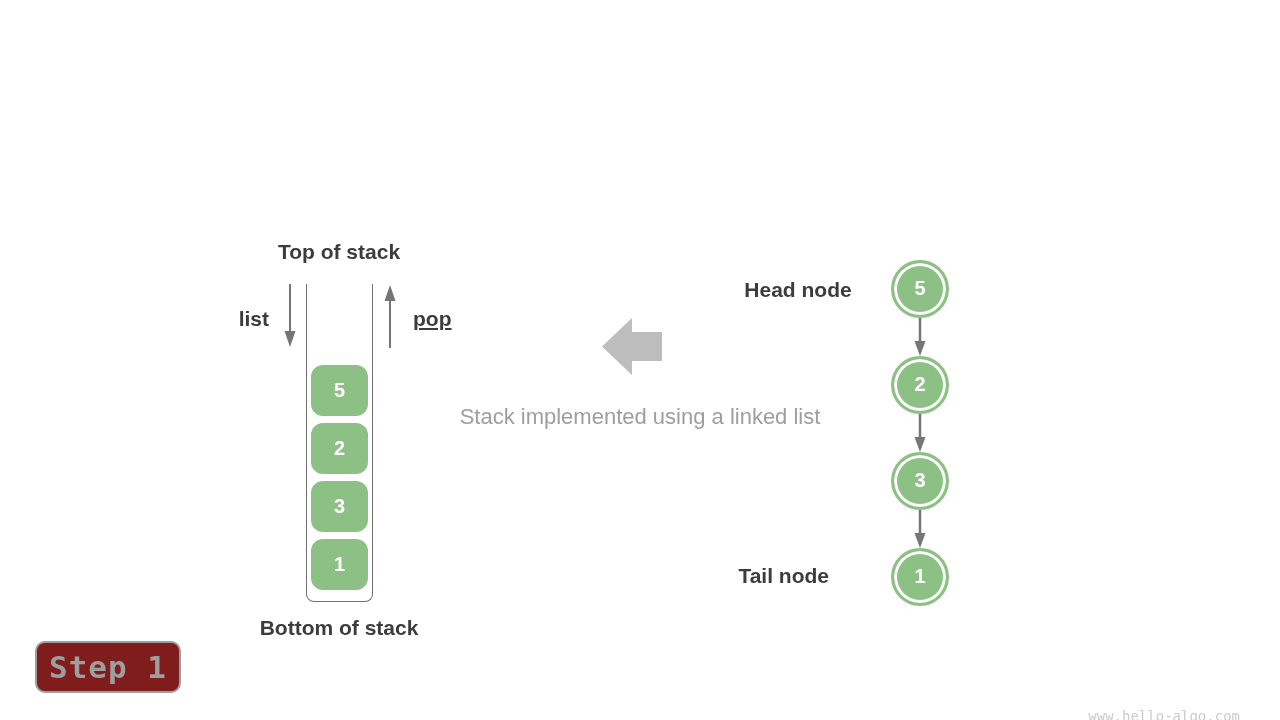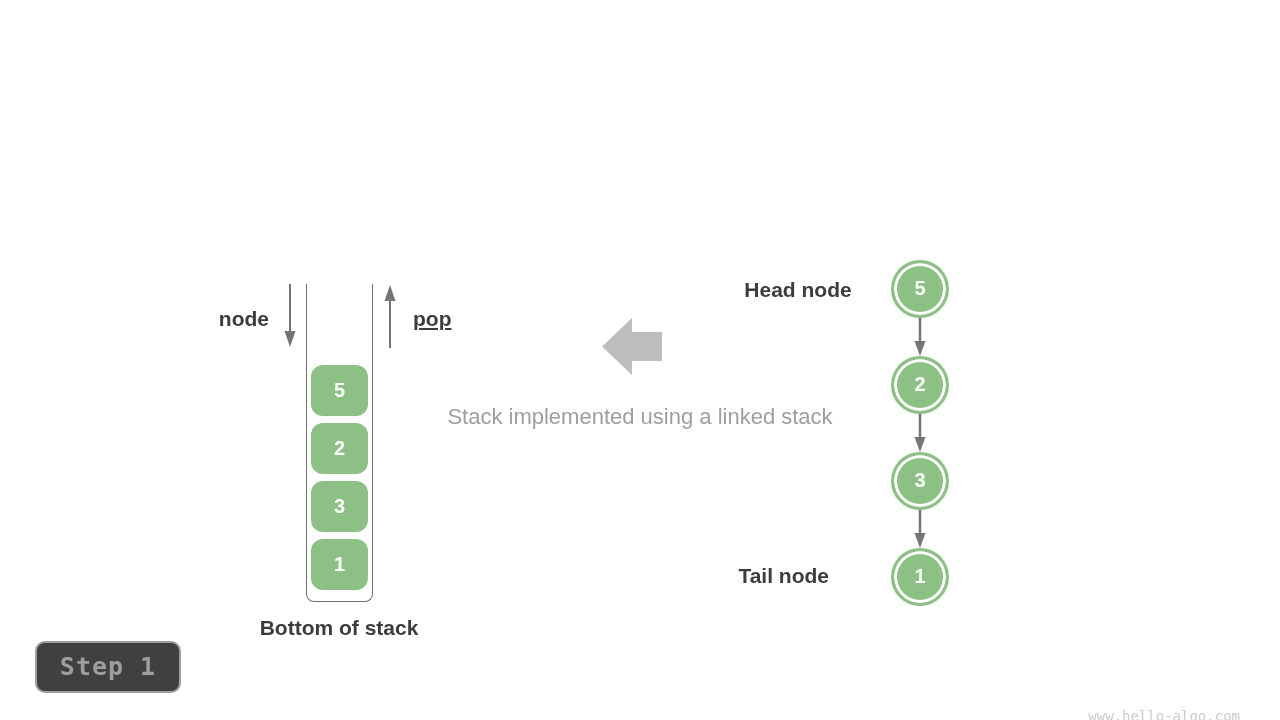--- a/index.html
+++ b/index.html
@@ -89,27 +89,27 @@
   .ll-node-3 { top: 548px; }
   .ll-arrow { left: 913px; }
   .ll-arrow-0 { top: 318px; }
   .ll-arrow-1 { top: 414px; }
   .ll-arrow-2 { top: 510px; }
 
   
   .step-badge {
     left: 35px; top: 641px;
     width: 146px; height: 52px;
-    background: #404040;
+    background: #7f1d1d;
     border: 2px solid #9E9E9E;
     border-radius: 10px;
     color: #9E9E9E;
     font-family: "DejaVu Sans Mono", monospace;
     font-weight: bold;
-    font-size: 25px;
+    font-size: 31px;
     line-height: 48px;
     text-align: center;
     letter-spacing: 1px;
     white-space: pre;
   }
 
   
   .watermark {
     left: 1040px; top: 708px; width: 200px;
     text-align: right;
@@ -117,22 +117,23 @@
     font-size: 14px;
     color: #CBCBCB;
     white-space: nowrap;
   }
 </style>
 </head>
 <body>
 
 <div class="canvas">
 
+  <div class="abs dark-label top-label">Top of stack</div>
 
-  <div class="abs dark-label push-label">node</div>
+  <div class="abs dark-label push-label">list</div>
   <svg class="abs push-arrow" width="14" height="64" viewBox="0 0 14 64">
     <line x1="7" y1="0" x2="7" y2="49" stroke="#757575" stroke-width="2"></line>
     <polygon points="1.5,47 12.5,47 7,63" fill="#757575"></polygon>
   </svg>
 
   <svg class="abs pop-arrow" width="14" height="64" viewBox="0 0 14 64">
     <polygon points="7,1 1.5,17 12.5,17" fill="#757575"></polygon>
     <line x1="7" y1="15" x2="7" y2="64" stroke="#757575" stroke-width="2"></line>
   </svg>
   <div class="abs dark-label pop-label">pop</div>
@@ -144,21 +145,21 @@
     <div class="stack-item">2</div>
     <div class="stack-item">3</div>
     <div class="stack-item">1</div>
   </div>
 
   <div class="abs dark-label bottom-label">Bottom of stack</div>
 
   <svg class="abs block-arrow" width="60" height="57" viewBox="0 0 60 57">
     <polygon points="0,28.5 30,0 30,14 60,14 60,43 30,43 30,57" fill="#BDBDBD"></polygon>
   </svg>
-  <div class="abs caption">Stack implemented using a linked stack</div>
+  <div class="abs caption">Stack implemented using a linked list</div>
 
   <div class="abs dark-label head-label">Head node</div>
   <div class="abs dark-label tail-label">Tail node</div>
 
   <div class="abs ll-node ll-node-0">5</div>
   <svg class="abs ll-arrow ll-arrow-0" width="14" height="38" viewBox="0 0 14 38">
     <line x1="7" y1="0" x2="7" y2="25" stroke="#757575" stroke-width="2.5"></line>
     <polygon points="1.5,23 12.5,23 7,38" fill="#757575"></polygon>
   </svg>
   <div class="abs ll-node ll-node-1">2</div>

